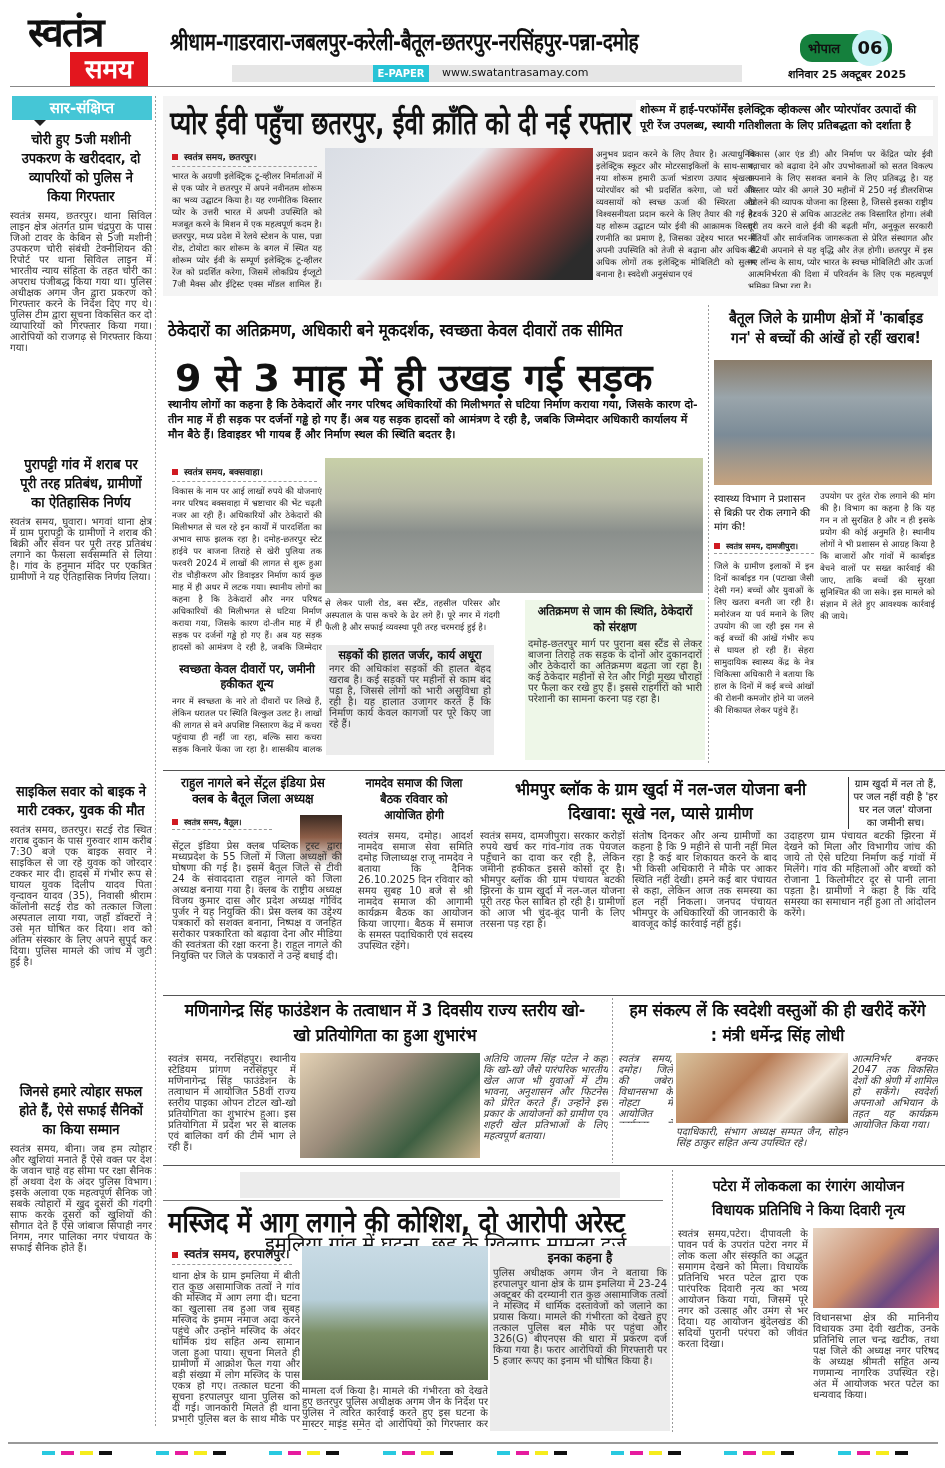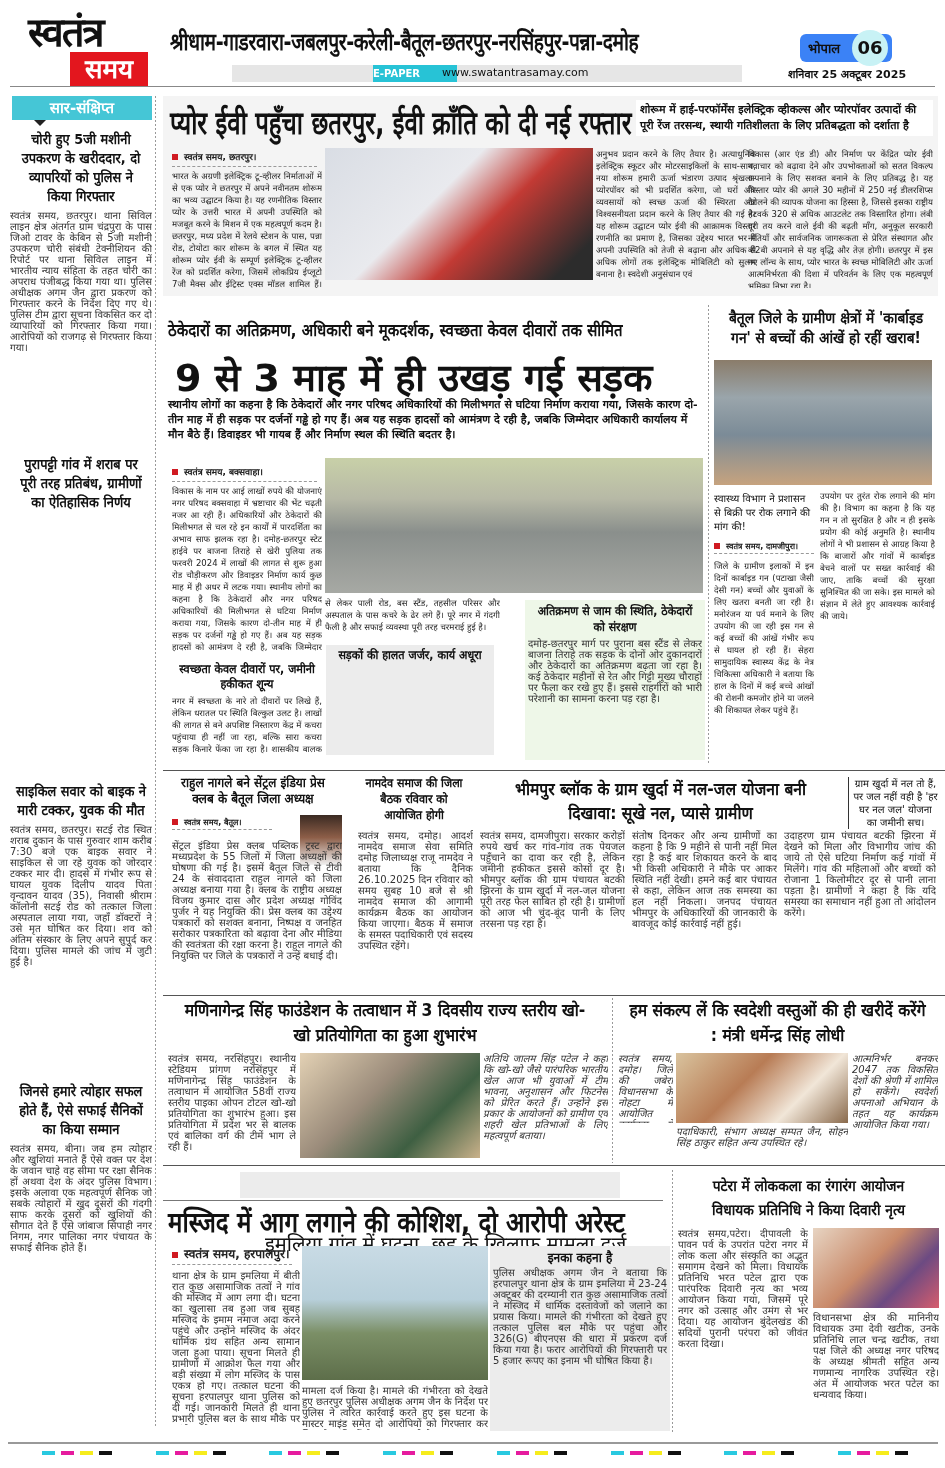--- a/index.html
+++ b/index.html
@@ -1,25 +1,25 @@
 <!DOCTYPE html>
 <html><head>
 <meta charset="utf-8">
 <style>
 *{box-sizing:border-box;margin:0;padding:0}
 body{width:945px;height:1468px;background:#fff;font-family:"DejaVu Sans",sans-serif;color:#111;position:relative;overflow:hidden}
 .abs{position:absolute}
 .logo-top{left:28px;top:10px;width:120px;font-family:"DejaVu Serif",serif;font-weight:900;font-size:40px;letter-spacing:-2px;color:#111;line-height:44px}
 .logo-bot{left:70px;top:52px;width:78px;height:34px;background:#e3161e;color:#fff;font-weight:900;font-size:26px;text-align:center;line-height:34px}
 .cities{left:170px;top:24px;font-size:24px;font-weight:700;letter-spacing:-0.5px;white-space:nowrap;transform:scaleX(0.8);transform-origin:left}
-.bhopal{left:800px;top:34px;width:92px;height:28px;background:#3b82f6;border-radius:6px}
+.bhopal{left:800px;top:34px;width:92px;height:28px;background:#15803d;border-radius:12px}
 .bhopal .lbl{position:absolute;left:8px;top:5px;font-size:13px;font-weight:700}
 .bhopal .pg{position:absolute;left:52px;top:-4px;width:36px;height:36px;border-radius:50%;background:#c8f2f5;font-size:18px;font-weight:800;text-align:center;line-height:36px}
 .urlbar{left:232px;top:65px;width:510px;height:17px;background:#e6e6e6}
-.epaper{left:373px;top:65px;width:84px;height:17px;background:#27c3d6;color:#fff;font-size:10px;line-height:17px;font-weight:700}
+.epaper{left:373px;top:65px;width:56px;height:17px;background:#27c3d6;color:#fff;font-size:10px;text-align:center;line-height:17px;font-weight:700}
 .url{left:442px;top:66px;font-size:11px;color:#111}
 .date{left:788px;top:66px;font-size:11px;font-weight:700}
 .rule{left:10px;top:86px;width:925px;height:1px;background:#888}
 .colsep{background:repeating-linear-gradient(#999 0 2px,transparent 2px 4px);width:1px}
 .sar{left:12px;top:96px;width:140px;height:24px;background:#45c6d6;color:#fff;font-size:15px;font-weight:700;text-align:center;line-height:24px}
 .sar-arrow{left:34px;top:120px;width:0;height:0;border-left:6px solid transparent;border-right:6px solid transparent;border-top:6px solid #222}
 .sh{font-weight:700;text-align:center;font-size:14px;line-height:19px;transform:scaleX(0.92)}
 .body{font-size:8.5px;line-height:12px;color:#222;text-align:justify}
 .body8{font-size:10px;line-height:11px;color:#333;text-align:justify}
 .h-big{font-weight:800;white-space:nowrap}
@@ -50,50 +50,52 @@
 <div class="abs sar">सार-संक्षिप्त</div>
 <div class="abs sar-arrow"></div>
 <div class="abs colsep" style="left:155px;top:96px;height:1330px"></div>
 
 <div class="abs" style="left:10px;top:130px;width:142px">
   <div class="sh">चोरी हुए 5जी मशीनी उपकरण के खरीददार, दो व्यापरियों को पुलिस ने किया गिरफ्तार</div>
   <div class="body8" style="margin-top:4px;height:250px;overflow:hidden">स्वतंत्र समय, छतरपुर। थाना सिविल लाइन क्षेत्र अंतर्गत ग्राम चंद्रपुरा के पास जिओ टावर के केबिन से 5जी मशीनी उपकरण चोरी संबंधी टेक्नीशियन की रिपोर्ट पर थाना सिविल लाइन में भारतीय न्याय संहिता के तहत चोरी का अपराध पंजीबद्ध किया गया था। पुलिस अधीक्षक अगम जैन द्वारा प्रकरण को गिरफ्तार करने के निर्देश दिए गए थे। पुलिस टीम द्वारा सूचना विकसित कर दो व्यापारियों को गिरफ्तार किया गया। आरोपियों को राजगढ़ से गिरफ्तार किया गया।</div>
 </div>
 <div class="abs" style="left:10px;top:455px;width:142px">
   <div class="sh">पुरापट्टी गांव में शराब पर पूरी तरह प्रतिबंध, ग्रामीणों का ऐतिहासिक निर्णय</div>
+  <div class="body8" style="margin-top:4px;height:300px;overflow:hidden">स्वतंत्र समय, घुवारा। भगवां थाना क्षेत्र में ग्राम पुरापट्टी के ग्रामीणों ने शराब की बिक्री और सेवन पर पूरी तरह प्रतिबंध लगाने का फैसला सर्वसम्मति से लिया है। गांव के हनुमान मंदिर पर एकत्रित ग्रामीणों ने यह ऐतिहासिक निर्णय लिया।</div>
 </div>
 <div class="abs" style="left:10px;top:782px;width:142px">
   <div class="sh">साइकिल सवार को बाइक ने मारी टक्कर, युवक की मौत</div>
   <div class="body8" style="margin-top:4px;height:255px;overflow:hidden">स्वतंत्र समय, छतरपुर। सटई रोड स्थित शराब दुकान के पास गुरुवार शाम करीब 7:30 बजे एक बाइक सवार ने साइकिल से जा रहे युवक को जोरदार टक्कर मार दी। हादसे में गंभीर रूप से घायल युवक दिलीप यादव पिता वृन्दावन यादव (35), निवासी श्रीराम कॉलोनी सटई रोड को तत्काल जिला अस्पताल लाया गया, जहाँ डॉक्टरों ने उसे मृत घोषित कर दिया। शव को अंतिम संस्कार के लिए अपने सुपुर्द कर दिया। पुलिस मामले की जांच में जुटी हुई है।</div>
 </div>
 <div class="abs" style="left:10px;top:1082px;width:142px">
   <div class="sh">जिनसे हमारे त्योहार सफल होते हैं, ऐसे सफाई सैनिकों का किया सम्मान</div>
   <div class="body8" style="margin-top:4px;height:300px;overflow:hidden">स्वतंत्र समय, बीना। जब हम त्योहार और खुशियां मनाते हैं ऐसे वक्त पर देश के जवान चाहे वह सीमा पर रक्षा सैनिक हों अथवा देश के अंदर पुलिस विभाग। इसके अलावा एक महत्वपूर्ण सैनिक जो सबके त्योहारों में खुद दूसरों की गंदगी साफ करके दूसरों को खुशियों की सौगात देते हैं ऐसे जांबाज सिपाही नगर निगम, नगर पालिका नगर पंचायत के सफाई सैनिक होते हैं।</div>
 </div>
 
 <div class="abs" style="left:163px;top:96px;width:775px;height:200px;background:#f4f4f4"></div>
 <div class="abs h-big" style="left:170px;top:100px;font-size:32px;transform:scaleX(0.75);transform-origin:left">प्योर ईवी पहुँचा छतरपुर, ईवी क्राँति को दी नई रफ्तार</div>
-<div class="abs" style="left:636px;top:100px;width:297px;background:#fff;font-size:11px;font-weight:700;line-height:16px;padding:2px 4px">शोरूम में हाई-परफॉर्मेंस इलेक्ट्रिक व्हीकल्स और प्योरपॉवर उत्पादों की पूरी रेंज तरसन्ध, स्थायी गतिशीलता के लिए प्रतिबद्धता को दर्शाता है</div>
+<div class="abs" style="left:636px;top:100px;width:297px;background:#fff;font-size:11px;font-weight:700;line-height:16px;padding:2px 4px">शोरूम में हाई-परफॉर्मेंस इलेक्ट्रिक व्हीकल्स और प्योरपॉवर उत्पादों की पूरी रेंज उपलब्ध, स्थायी गतिशीलता के लिए प्रतिबद्धता को दर्शाता है</div>
 <div class="abs byline dash" style="left:172px;top:150px;width:145px;padding-bottom:3px">स्वतंत्र समय, छतरपुर।</div>
 <div class="abs body" style="left:172px;top:170px;width:150px;height:118px;overflow:hidden">भारत के अग्रणी इलेक्ट्रिक टू-व्हीलर निर्माताओं में से एक प्योर ने छतरपुर में अपने नवीनतम शोरूम का भव्य उद्घाटन किया है। यह रणनीतिक विस्तार प्योर के उत्तरी भारत में अपनी उपस्थिति को मजबूत करने के मिशन में एक महत्वपूर्ण कदम है। छतरपुर, मध्य प्रदेश में रेलवे स्टेशन के पास, पन्ना रोड, टोयोटा कार शोरूम के बगल में स्थित यह शोरूम प्योर ईवी के सम्पूर्ण इलेक्ट्रिक टू-व्हीलर रेंज को प्रदर्शित करेगा, जिसमें लोकप्रिय ईप्लूटो 7जी मैक्स और ईट्रिस्ट एक्स मॉडल शामिल हैं। प्योर ईवी छतरपुर के लोगों को एक बेहतरीन और अद्वितीय इलेक्ट्रिक राइडिंग</div>
 <div class="abs photo" style="left:325px;top:148px;width:268px;height:132px;background:linear-gradient(135deg,#d9dde4 0%,#e9eaee 40%,#c23a34 60%,#2c2c2c 90%)"></div>
 <div class="abs body" style="left:596px;top:148px;width:160px;height:140px;overflow:hidden">अनुभव प्रदान करने के लिए तैयार है। अत्याधुनिक इलेक्ट्रिक स्कूटर और मोटरसाइकिलों के साथ-साथ, नया शोरूम हमारी ऊर्जा भंडारण उत्पाद श्रृंखला- प्योरपॉवर को भी प्रदर्शित करेगा, जो घरों और व्यवसायों को स्वच्छ ऊर्जा की स्थिरता और विश्वसनीयता प्रदान करने के लिए तैयार की गई है। यह शोरूम उद्घाटन प्योर ईवी की आक्रामक विस्तार रणनीति का प्रमाण है, जिसका उद्देश्य भारत भर में अपनी उपस्थिति को तेजी से बढ़ाना और अधिक से अधिक लोगों तक इलेक्ट्रिक मोबिलिटी को सुलभ बनाना है। स्वदेशी अनुसंधान एवं</div>
 <div class="abs body" style="left:748px;top:148px;width:185px;height:140px;overflow:hidden">विकास (आर एंड डी) और निर्माण पर केंद्रित प्योर ईवी नवाचार को बढ़ावा देने और उपभोक्ताओं को सतत विकल्प अपनाने के लिए सशक्त बनाने के लिए प्रतिबद्ध है। यह विस्तार प्योर की अगले 30 महीनों में 250 नई डीलरशिप्स खोलने की व्यापक योजना का हिस्सा है, जिससे इसका राष्ट्रीय नेटवर्क 320 से अधिक आउटलेट तक विस्तारित होगा। लंबी दूरी तय करने वाले ईवी की बढ़ती माँग, अनुकूल सरकारी नीतियाँ और सार्वजनिक जागरूकता से प्रेरित संस्थागत और बी2बी अपनाने से यह वृद्धि और तेज़ होगी। छतरपुर में इस नए लॉन्च के साथ, प्योर भारत के स्वच्छ मोबिलिटी और ऊर्जा आत्मनिर्भरता की दिशा में परिवर्तन के लिए एक महत्वपूर्ण भूमिका निभा रहा है।</div>
 
 <div class="abs h-big" style="left:168px;top:318px;font-size:17px;transform:scaleX(0.88);transform-origin:left">ठेकेदारों का अतिक्रमण, अधिकारी बने मूकदर्शक, स्वच्छता केवल दीवारों तक सीमित</div>
 <div class="abs h-big" style="left:175px;top:350px;font-size:38px;font-weight:900">9 से 3 माह में ही उखड़ गई सड़क</div>
 <div class="abs" style="left:168px;top:397px;width:530px;font-size:11px;font-weight:700;line-height:15px">स्थानीय लोगों का कहना है कि ठेकेदारों और नगर परिषद अधिकारियों की मिलीभगत से घटिया निर्माण कराया गया, जिसके कारण दो-तीन माह में ही सड़क पर दर्जनों गड्ढे हो गए हैं। अब यह सड़क हादसों को आमंत्रण दे रही है, जबकि जिम्मेदार अधिकारी कार्यालय में मौन बैठे हैं। डिवाइडर भी गायब हैं और निर्माण स्थल की स्थिति बदतर है।</div>
 <div class="abs byline dash" style="left:172px;top:465px;width:145px;padding-bottom:3px">स्वतंत्र समय, बक्सवाहा।</div>
 <div class="abs body" style="left:172px;top:485px;width:150px;height:170px;overflow:hidden;column-count:1">विकास के नाम पर आई लाखों रुपये की योजनाएं नगर परिषद बक्सवाहा में भ्रष्टाचार की भेंट चढ़ती नजर आ रही हैं। अधिकारियों और ठेकेदारों की मिलीभगत से चल रहे इन कार्यों में पारदर्शिता का अभाव साफ झलक रहा है। दमोह-छतरपुर स्टेट हाईवे पर बाजना तिराहे से खेरी पुलिया तक फरवरी 2024 में लाखों की लागत से शुरू हुआ रोड चौड़ीकरण और डिवाइडर निर्माण कार्य कुछ माह में ही अधर में लटक गया। स्थानीय लोगों का कहना है कि ठेकेदारों और नगर परिषद अधिकारियों की मिलीभगत से घटिया निर्माण कराया गया, जिसके कारण दो-तीन माह में ही सड़क पर दर्जनों गड्ढे हो गए हैं। अब यह सड़क हादसों को आमंत्रण दे रही है, जबकि जिम्मेदार अधिकारी कार्यालय में मौन बैठे हैं। डिवाइडर भी गायब है और निर्माण स्थल की स्थिति बदतर है। नागरिकों का आरोप है कि पूरा प्रोजेक्ट भ्रष्टाचार की भेंट चढ़ गया है।</div>
 <div class="abs photo" style="left:325px;top:458px;width:378px;height:135px;background:linear-gradient(180deg,#c8d0a8 0%,#b7b9a6 30%,#8a8f8c 55%,#a7a9a4 100%)"></div>
 <div class="abs sh" style="left:172px;top:662px;width:150px;font-size:12px;line-height:15px">स्वच्छता केवल दीवारों पर, जमीनी हकीकत शून्य</div>
 <div class="abs body" style="left:172px;top:695px;width:150px;height:60px;overflow:hidden">नगर में स्वच्छता के नारे तो दीवारों पर लिखे हैं, लेकिन धरातल पर स्थिति बिल्कुल उलट है। लाखों की लागत से बने अपशिष्ट निस्तारण केंद्र में कचरा पहुंचाया ही नहीं जा रहा, बल्कि सारा कचरा सड़क किनारे फेंका जा रहा है। शासकीय बालक उच्चतर माध्यमिक विद्यालय की दीवारों</div>
 <div class="abs body" style="left:325px;top:597px;width:175px;height:40px;overflow:hidden">से लेकर पाली रोड, बस स्टैंड, तहसील परिसर और अस्पताल के पास कचरे के ढेर लगे हैं। पूरे नगर में गंदगी फैली है और सफाई व्यवस्था पूरी तरह चरमराई हुई है।</div>
 <div class="abs box-grey" style="left:326px;top:645px;width:168px;height:110px;padding:3px">
   <div class="sh" style="font-size:12px;line-height:15px">सड़कों की हालत जर्जर, कार्य अधूरा</div>
+  <div class="body8" style="height:85px;overflow:hidden">नगर की अधिकांश सड़कों की हालत बेहद खराब है। कई सड़कों पर महीनों से काम बंद पड़ा है, जिससे लोगों को भारी असुविधा हो रही है। यह हालात उजागर करते हैं कि निर्माण कार्य केवल कागजों पर पूरे किए जा रहे हैं।</div>
 </div>
 <div class="abs" style="left:525px;top:600px;width:180px;height:160px;background:#eef7e8;padding:3px">
   <div class="sh" style="font-size:12px;line-height:16px">अतिक्रमण से जाम की स्थिति, ठेकेदारों को संरक्षण</div>
   <div class="body8" style="height:120px;overflow:hidden;margin-top:3px">दमोह-छतरपुर मार्ग पर पुराना बस स्टैंड से लेकर बाजना तिराहे तक सड़क के दोनों ओर दुकानदारों और ठेकेदारों का अतिक्रमण बढ़ता जा रहा है। कई ठेकेदार महीनों से रेत और गिट्टी मुख्य चौराहों पर फैला कर रखे हुए हैं। इससे राहगीरों को भारी परेशानी का सामना करना पड़ रहा है।</div>
 </div>
 
 <div class="abs colsep" style="left:708px;top:305px;height:460px"></div>
 <div class="abs sh" style="left:712px;top:308px;width:228px;font-size:15px;line-height:20px">बैतूल जिले के ग्रामीण क्षेत्रों में 'कार्बाइड गन' से बच्चों की आंखें हो रहीं खराब!</div>
 <div class="abs photo" style="left:714px;top:360px;width:218px;height:125px;background:linear-gradient(180deg,#8a7c6a 0%,#9aa5ab 30%,#7b8b97 60%,#c6a37e 100%)"></div>
 <div class="abs" style="left:714px;top:492px;width:100px;font-size:10px;line-height:14px">स्वास्थ्य विभाग ने प्रशासन से बिक्री पर रोक लगाने की मांग की!</div>

